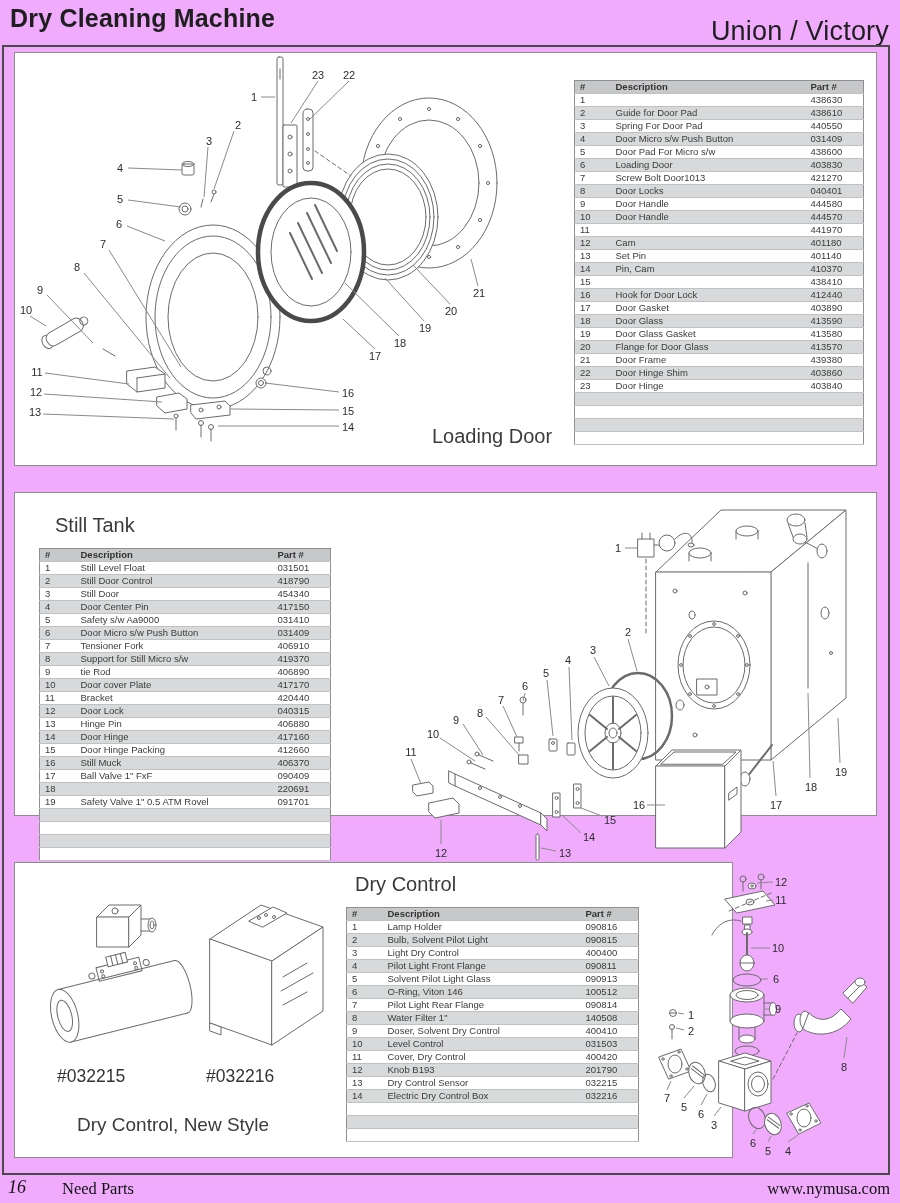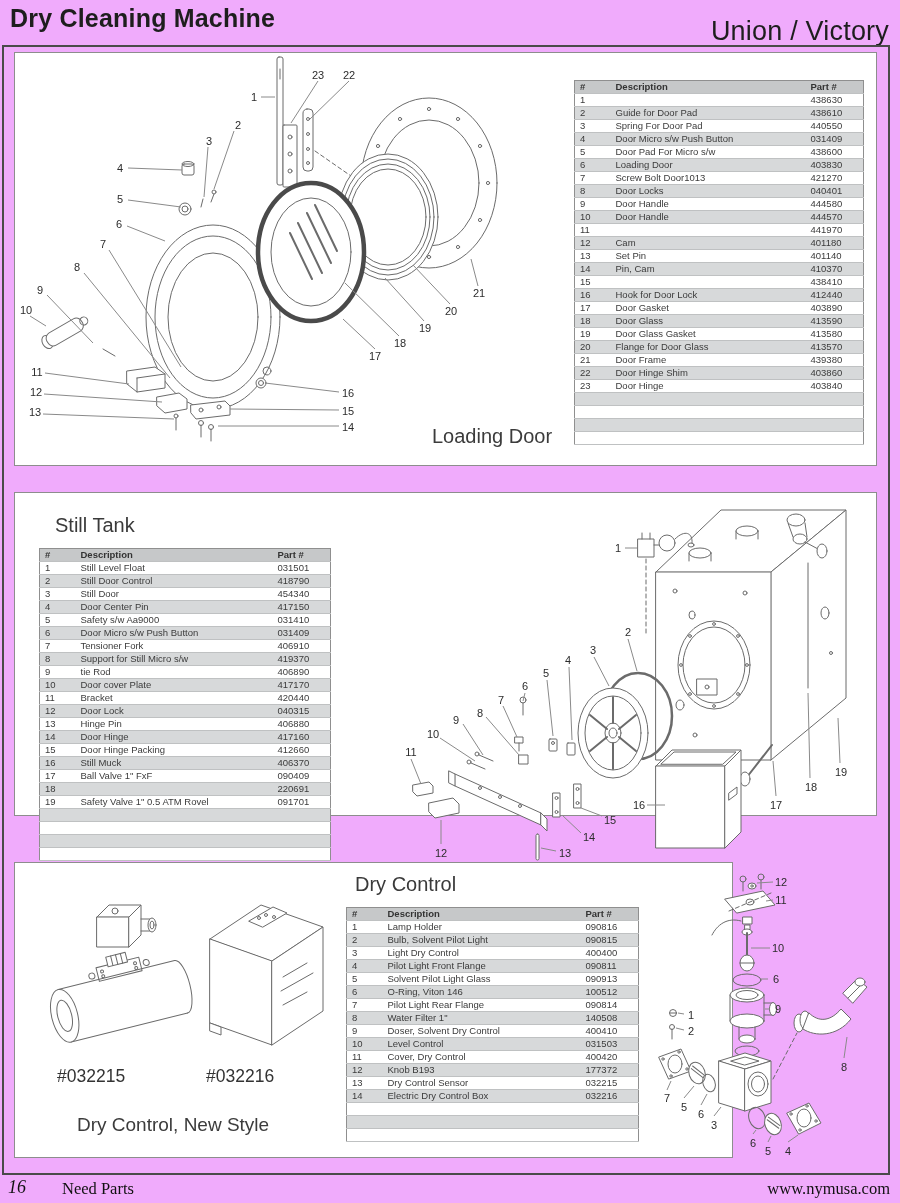--- a/index.html
+++ b/index.html
@@ -668,21 +668,21 @@
             <td class="col-part">031503</td>
           </tr>
           <tr>
             <td class="col-num">11</td>
             <td class="col-desc">Cover, Dry Control</td>
             <td class="col-part">400420</td>
           </tr>
           <tr>
             <td class="col-num">12</td>
             <td class="col-desc">Knob B193</td>
-            <td class="col-part">177372</td>
+            <td class="col-part">201790</td>
           </tr>
           <tr>
             <td class="col-num">13</td>
             <td class="col-desc">Dry Control Sensor</td>
             <td class="col-part">032215</td>
           </tr>
           <tr>
             <td class="col-num">14</td>
             <td class="col-desc">Electric Dry Control Box</td>
             <td class="col-part">032216</td>

